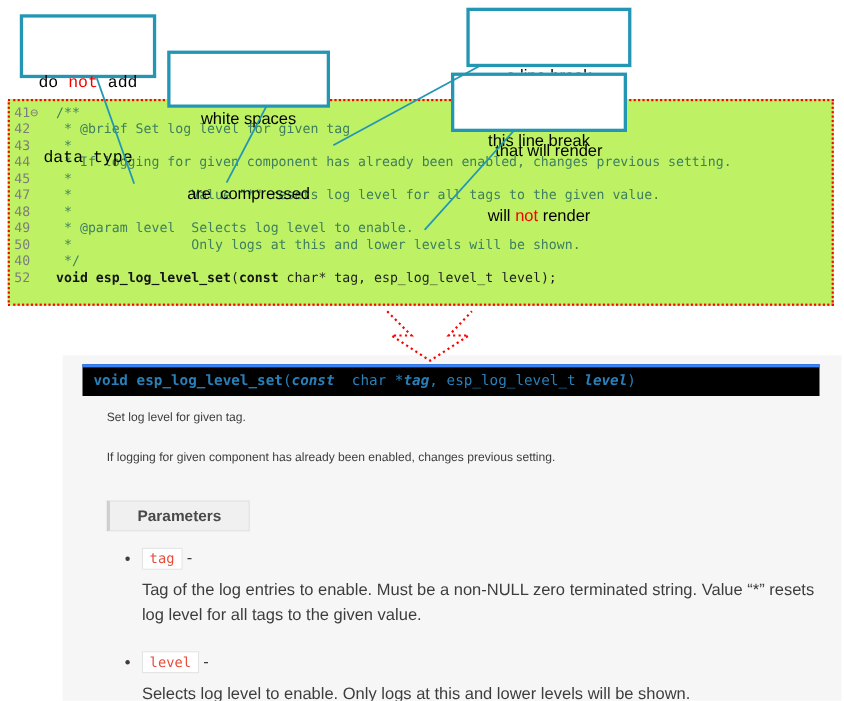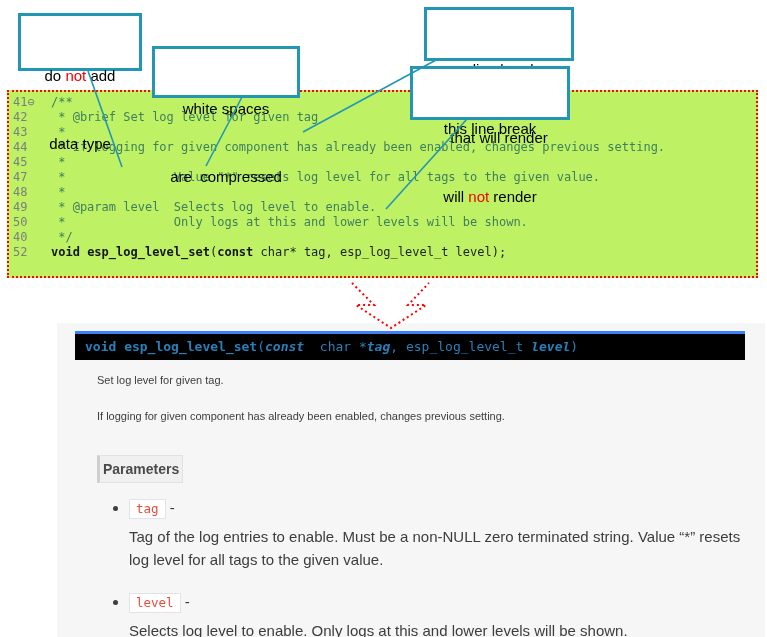--- a/index.html
+++ b/index.html
@@ -42,21 +42,21 @@
     margin:8px 20px 0 18px; background:#000000; border-top:3px solid #3b82f6;
     padding:5px 10px 6px 10px; font-family:"DejaVu Sans Mono", monospace;
     font-size:13px; color:#2980b9; white-space:pre;
   }
   .sig .b { font-weight:bold; }
   .sig .i { font-style:italic; }
   .docpane p { margin:13px 24px 0 40px; font-size:11px; line-height:1.45; }
   .params-wrap { margin:30px 0 0 40px; }
   .params-label {
     display:inline-block; background:#f0f0f0; border:1px solid #e2e2e2;
-    border-left:3px solid #cfcfcf; padding:5px 3px; font-weight:bold;
+    border-left:3px solid #cfcfcf; padding:5px 25px; font-weight:bold;
     font-size:14px; color:#4a4a4a;
   }
   .param-list { margin:16px 0 0 72px; }
   .param-list li { margin-bottom:22px; font-size:15px; }
   .chip {
     font-family:"DejaVu Sans Mono", monospace; font-size:12.5px; color:#e74c3c;
     background:#ffffff; border:1px solid #e1e4e5; padding:1px 6px 2px 6px;
   }
   .dash { color:#3d3d3d; }
   .desc { margin-top:9px; max-width:620px; line-height:1.55; }
@@ -75,21 +75,21 @@
     <div class="crow"><span class="lnum">47</span><span class="comment"> *               Value "*" resets log level for all tags to the given value.</span></div>
     <div class="crow"><span class="lnum">48</span><span class="comment"> *</span></div>
     <div class="crow"><span class="lnum">49</span><span class="comment"> * @param level  Selects log level to enable.</span></div>
     <div class="crow"><span class="lnum">50</span><span class="comment"> *               Only logs at this and lower levels will be shown.</span></div>
     <div class="crow"><span class="lnum">40</span><span class="comment"> */</span></div>
     <div class="crow">
       <span class="lnum">52</span><span class="codetext"><span class="kw">void </span><span class="fname">esp_log_level_set</span><span>(</span><span class="kw">const</span><span> char* tag, esp_log_level_t level);</span></span>
     </div>
   </div>
 
-  <div class="callout" style="left:18px; top:13px; width:124px; height:58px;">
+  <div class="callout" style="left:18px; top:13px; width:124px; height:58px;font-family:Liberation Mono, monospace;">
     <div><span>do </span><span class="red">not</span><span> add</span></div>
     <div>data type</div>
   </div>
 
   <div class="callout" style="left:152px; top:46px; width:148px; height:52px;">
     <div>white spaces</div>
     <div>are  compressed</div>
   </div>
 
   <div class="callout" style="left:424px; top:7px; width:150px; height:54px;">

